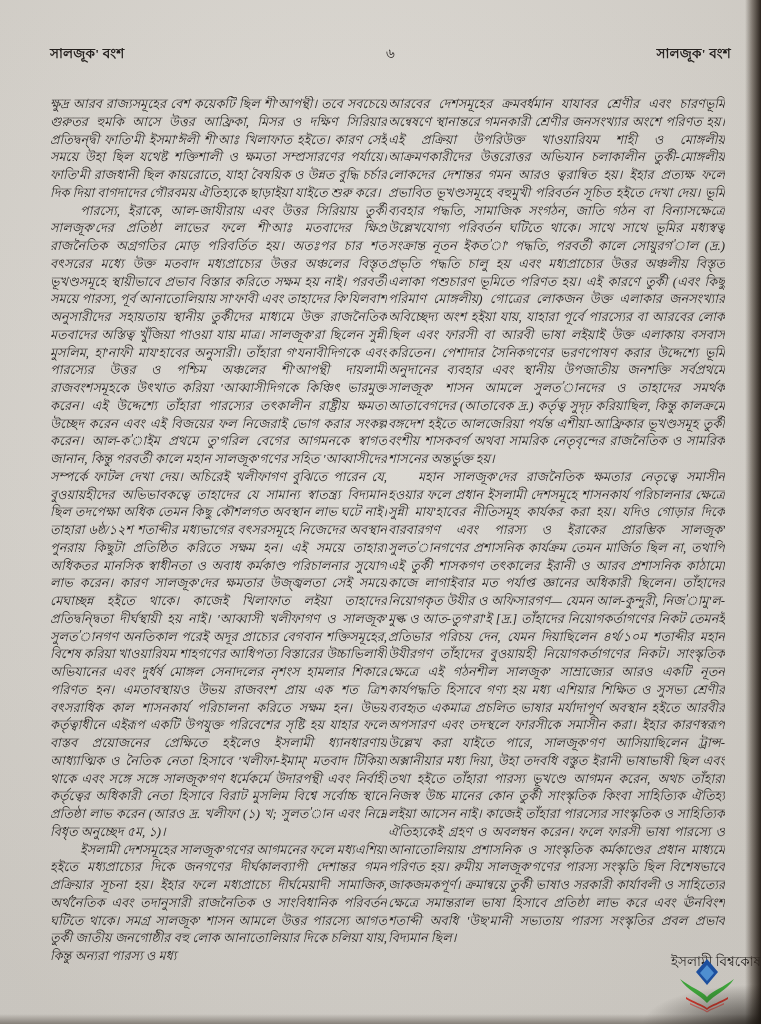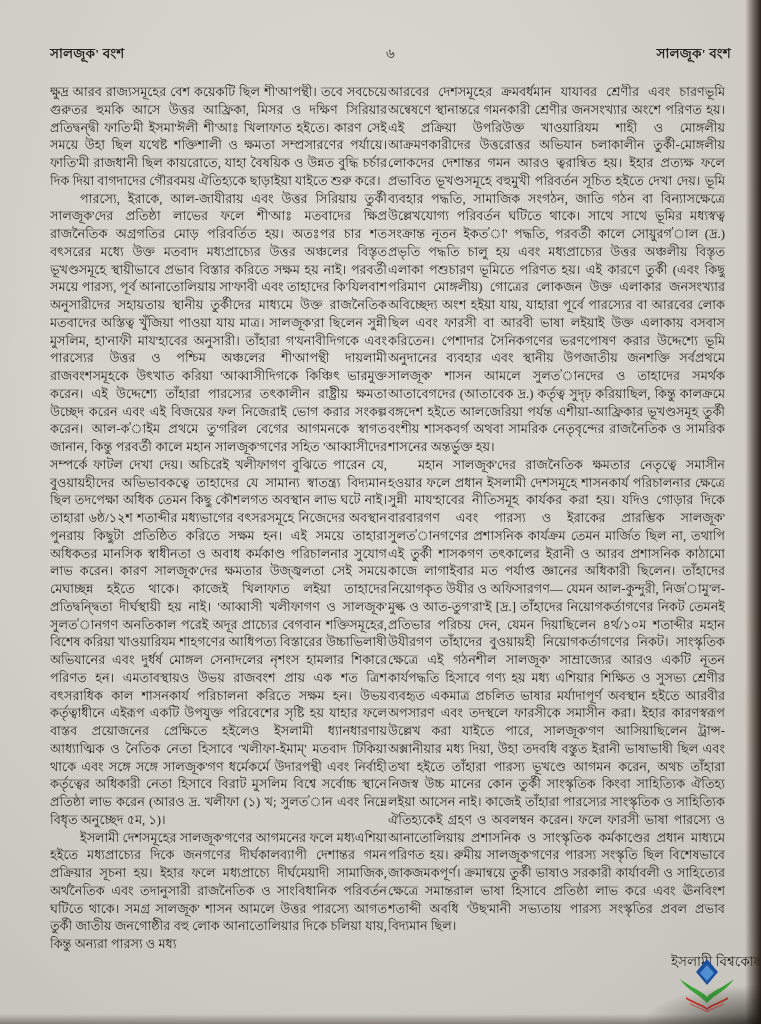--- a/index.html
+++ b/index.html
@@ -27,22 +27,22 @@
     position:absolute;right:0;bottom:0;width:120px;height:40px;
     background:radial-gradient(ellipse at 100% 100%, rgba(20,16,12,0.7), rgba(20,16,12,0) 70%);
   }
   .header{
     position:absolute;top:44px;left:50px;right:30px;height:20px;
     display:flex;justify-content:space-between;align-items:center;
     font-size:13.5px;font-weight:bold;letter-spacing:0.2px;
   }
   .header .center{position:absolute;left:0;right:0;text-align:center;font-weight:normal;}
   .columns{
-    position:absolute;top:84px;left:50px;width:684px;height:870px;
-    display:flex;gap:1px;
+    position:absolute;top:96px;left:50px;width:684px;height:870px;
+    display:flex;gap:1px;font-style:italic;
   }
   .col{
     width:337px;height:100%;overflow:hidden;
     text-align:justify;
     font-size:12.8px;line-height:17.75px;
     font-weight:500;
   }
   .col p{margin:0;}
   .col p.indent{text-indent:30px;}
   .footer{

